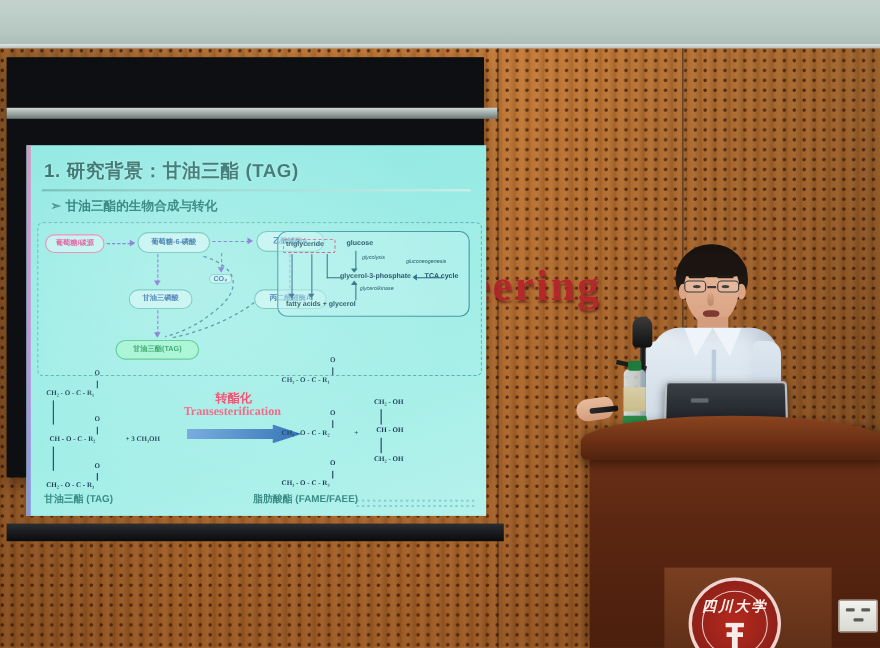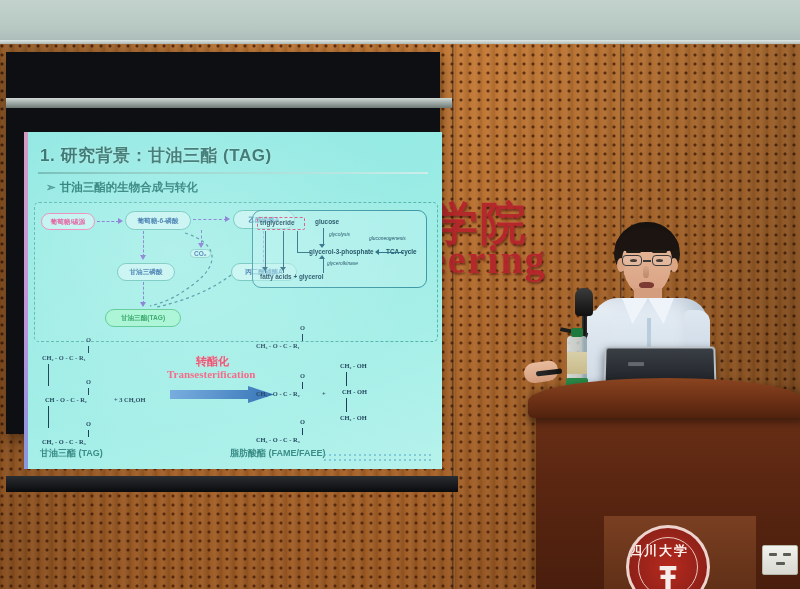--- a/index.html
+++ b/index.html
@@ -205,22 +205,22 @@
     border-radius: 50%;
     border: 3px solid rgba(255,245,240,.85);
     background: radial-gradient(circle, rgba(190,40,30,.9) 0%, rgba(150,30,25,.85) 70%);
     overflow: hidden;
   }
   .emblem-inner {
     position: absolute; left: 9px; top: 9px; right: 9px; bottom: 9px;
     border-radius: 50%; border: 1.5px solid rgba(255,240,235,.8);
   }
   .emblem-glyph {
-    position: absolute; left: 0; right: 0; top: 14px; 
-    font-size: 13px; color: #fff0ec; font-weight: 700; letter-spacing: 2px;
+    position: absolute; left: 0; right: 0; top: 14px; text-align: center;
+    font-size: 13px; color: #fff0ec; font-weight: 700; letter-spacing: 2px; font-style: italic;
   }
   .emblem-mark {
     position: absolute; left: 50%; top: 38px; transform: translateX(-50%);
     width: 22px; height: 26px; background: #f6ece9;
     clip-path: polygon(12% 0,88% 0,88% 16%,62% 16%,62% 34%,84% 34%,84% 50%,62% 50%,62% 100%,38% 100%,38% 50%,16% 50%,16% 34%,38% 34%,38% 16%,12% 16%);
   }
   .outlet {
     position: absolute; left: 762px; top: 545px; width: 36px; height: 30px;
     background: linear-gradient(180deg,#f2f2ee,#d9d9d2);
     border: 1px solid #b6b6ad; border-radius: 2px;
@@ -349,21 +349,20 @@
 <div id="scene">
 
   <div class="ceiling"></div>
   <div class="ceiling-edge"></div>
   <div class="wall-wood"></div>
   <div class="perf"></div>
   <div class="wall-seam" style="left:452px;"></div>
   <div class="wall-seam" style="left:620px;"></div>
   <div class="wall-shadow"></div>
 
-  <div class="wall-text" id="wall-cn">学院</div>
   <div class="wall-text" id="wall-en">eering</div>
 
   <div class="screen-frame">
     <div class="screen-frame-top"></div>
     <div class="screen-bottom-bar"></div>
 
     <div class="slide">
       <div class="slide-left-fringe"></div>
 
       <div class="slide-title">1. 研究背景：甘油三酯 (TAG)</div>

